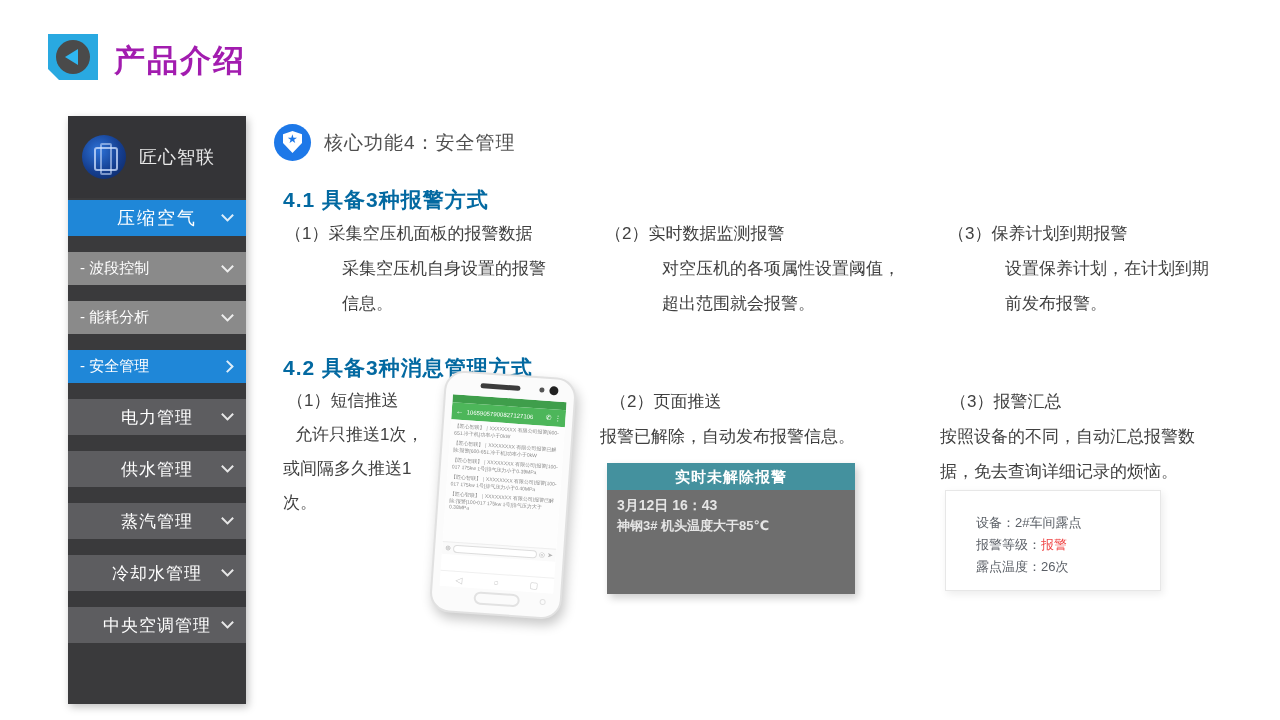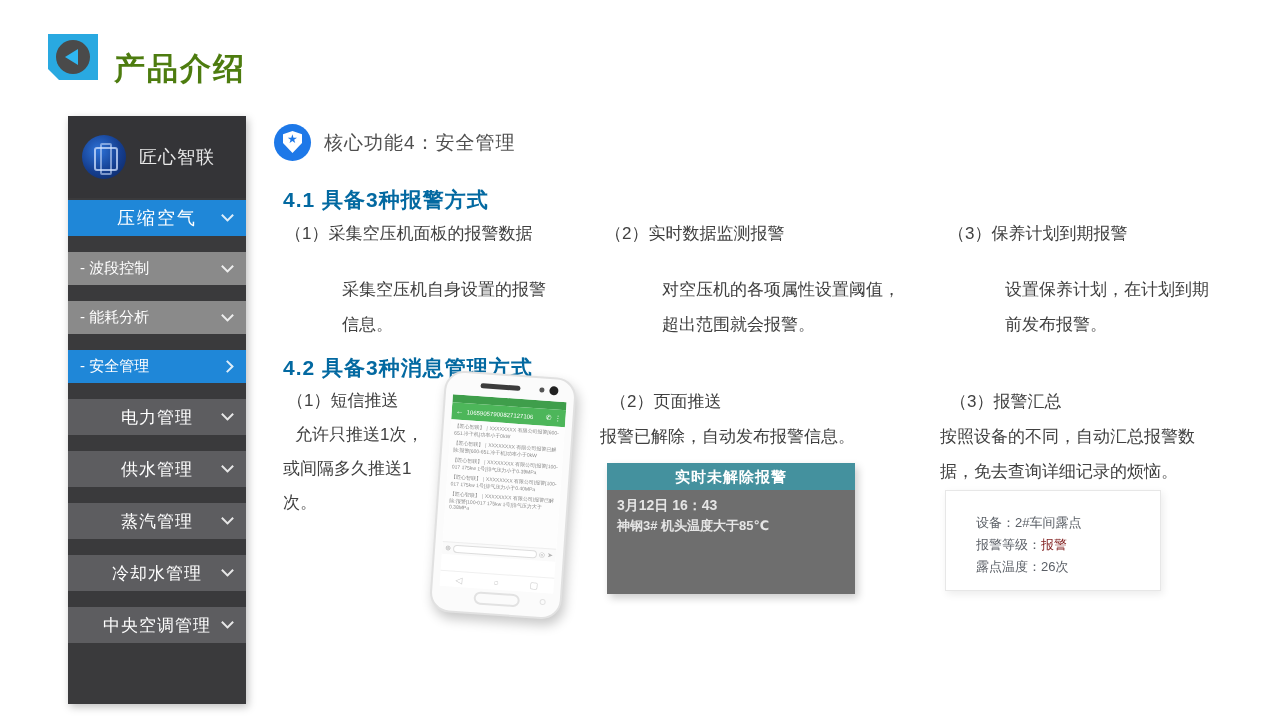--- a/index.html
+++ b/index.html
@@ -5,21 +5,21 @@
   * { margin:0; padding:0; box-sizing:border-box; }
   body { background:#ffffff; font-family:"Liberation Sans","DejaVu Sans",sans-serif; }
   .slide { position:relative; width:1280px; height:720px; background:#ffffff; overflow:hidden; }
 
   
   .badge { position:absolute; left:48px; top:34px; width:50px; height:46px; background:#29a9e1;
            clip-path:polygon(0 0,100% 0,100% 100%,22% 100%,0 76%); display:flex; align-items:center; justify-content:center; }
   .badge-circle { width:34px; height:34px; border-radius:50%; background:#4a4a4a; display:flex; align-items:center; justify-content:center; }
   .badge-tri { width:0; height:0; border-top:8px solid transparent; border-bottom:8px solid transparent;
                border-right:13px solid #2fb6f0; margin-right:3px; }
-  .page-title { position:absolute; left:114px; top:40px; font-size:31px; font-weight:800; color:#4d7c0f; letter-spacing:2px;margin-top:8px; }
+  .page-title { position:absolute; left:114px; top:40px; font-size:31px; font-weight:800; color:#a21caf; letter-spacing:2px; }
 
   
   .sidebar { position:absolute; left:68px; top:116px; width:178px; height:588px; background:#3a3a3c;
              box-shadow:2px 3px 8px rgba(0,0,0,.25); }
   .side-header { height:82px; display:flex; align-items:center; padding-left:14px; gap:13px; background:#343437; }
   .logo { width:44px; height:44px; border-radius:50%; flex:0 0 44px;
           background:radial-gradient(circle at 38% 35%, #2d72d8 0%, #153e8f 55%, #0b2257 100%); position:relative; }
   .logo::after { content:""; position:absolute; left:12px; top:12px; width:20px; height:20px;
                  border:2px solid rgba(210,225,255,.75); border-radius:3px; }
   .logo::before { content:""; position:absolute; left:18px; top:8px; width:8px; height:28px;
@@ -49,21 +49,21 @@
   .section-title { position:absolute; font-size:21px; font-weight:800; color:#0369a1; letter-spacing:1px;margin-top:8px; }
   .s1-title { left:283px; top:178px; }
   .s2-title { left:283px; top:346px; }
 
   
   .col { position:absolute; color:#404040; font-size:17px; line-height:35px; }
   .col .col-head { white-space:nowrap; }
   .s1col1 { left:285px; top:216px; width:320px; }
   .s1col2 { left:605px; top:216px; width:345px; }
   .s1col3 { left:948px; top:216px; width:330px; }
-  .s1col1 .lines, .s1col2 .lines, .s1col3 .lines { padding-left:57px;margin-top:21px; }
+  .s1col1 .lines, .s1col2 .lines, .s1col3 .lines { padding-left:57px; }
 
   .s2col1 { left:283px; top:384px; width:165px; line-height:34px; }
   .s2col1 .col-head { padding-left:4px; }
   .s2col1 .line:nth-child(1) { padding-left:12px; }
   .s2col2 { left:600px; top:384px; width:335px; }
   .s2col2 .col-head { padding-left:10px; }
   .s2col3 { left:940px; top:384px; width:345px; }
   .s2col3 .col-head { padding-left:10px; }
 
   
@@ -98,21 +98,21 @@
   .alarm { margin-bottom:9px; font-weight:bold; }
   .alarm .alarm-time { font-size:14px; }
   .alarm .alarm-text { font-size:13px; margin-top:2px; white-space:nowrap; }
   .alarm.yellow { color:#f0ea00; }
   .alarm.red { color:#e5e5e5; }
 
   
   .device-card { position:absolute; left:945px; top:490px; width:216px; height:101px; background:#ffffff;
                  border:1px solid #e7e7e7; box-shadow:2px 3px 8px rgba(0,0,0,.08); padding:21px 0 0 30px; }
   .dev-row { font-size:13px; color:#5a5f66; line-height:22px; }
-  .dev-row .red { color:#7f1d1d; }
+  .dev-row .red { color:#ef4444; }
   .dev-row .plain { color:#5a5f66; }
 </style>
 </head>
 <body>
 
 <div class="slide">
 
   <div class="badge">
     <div class="badge-circle">
       <div class="badge-tri"></div>

